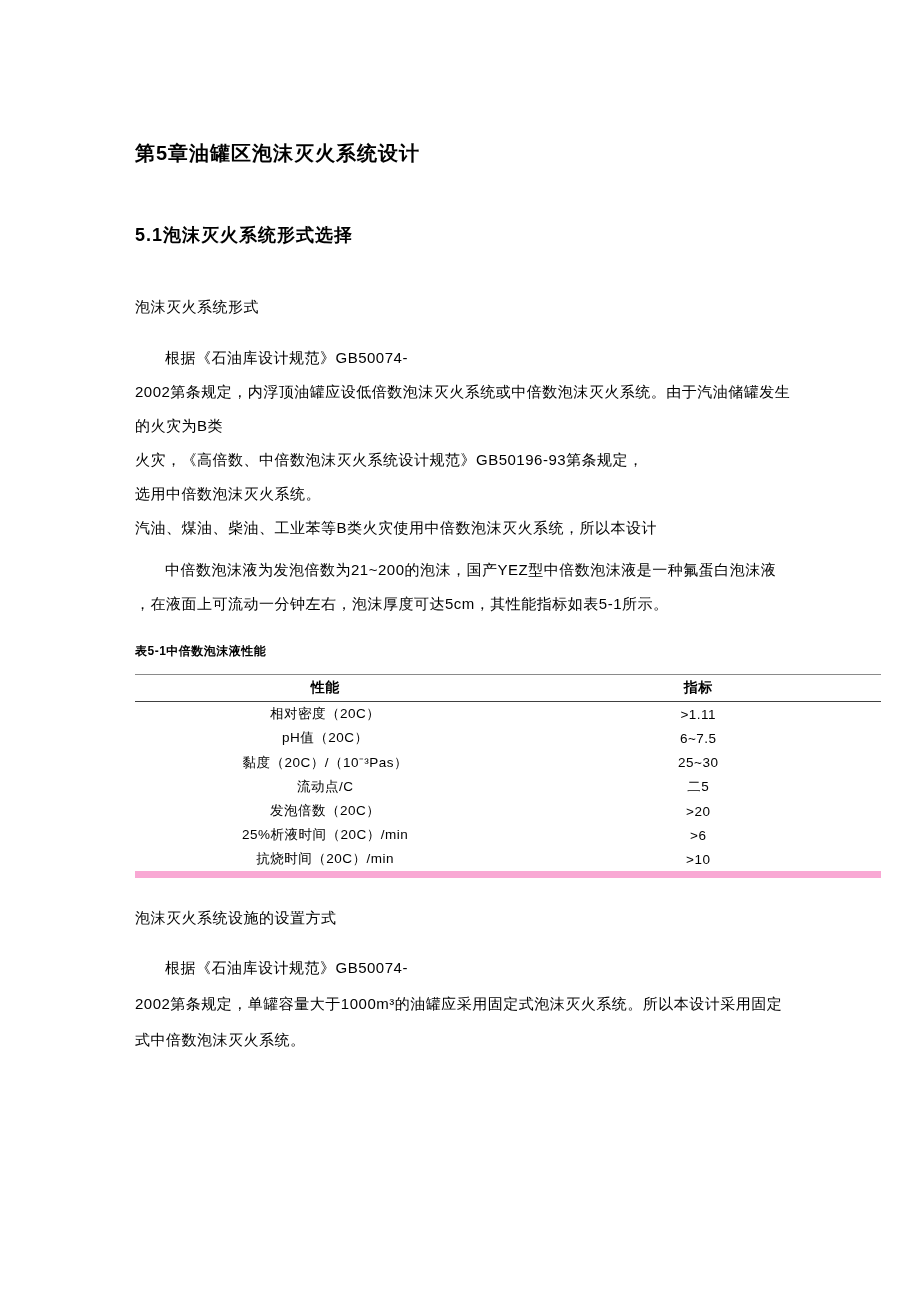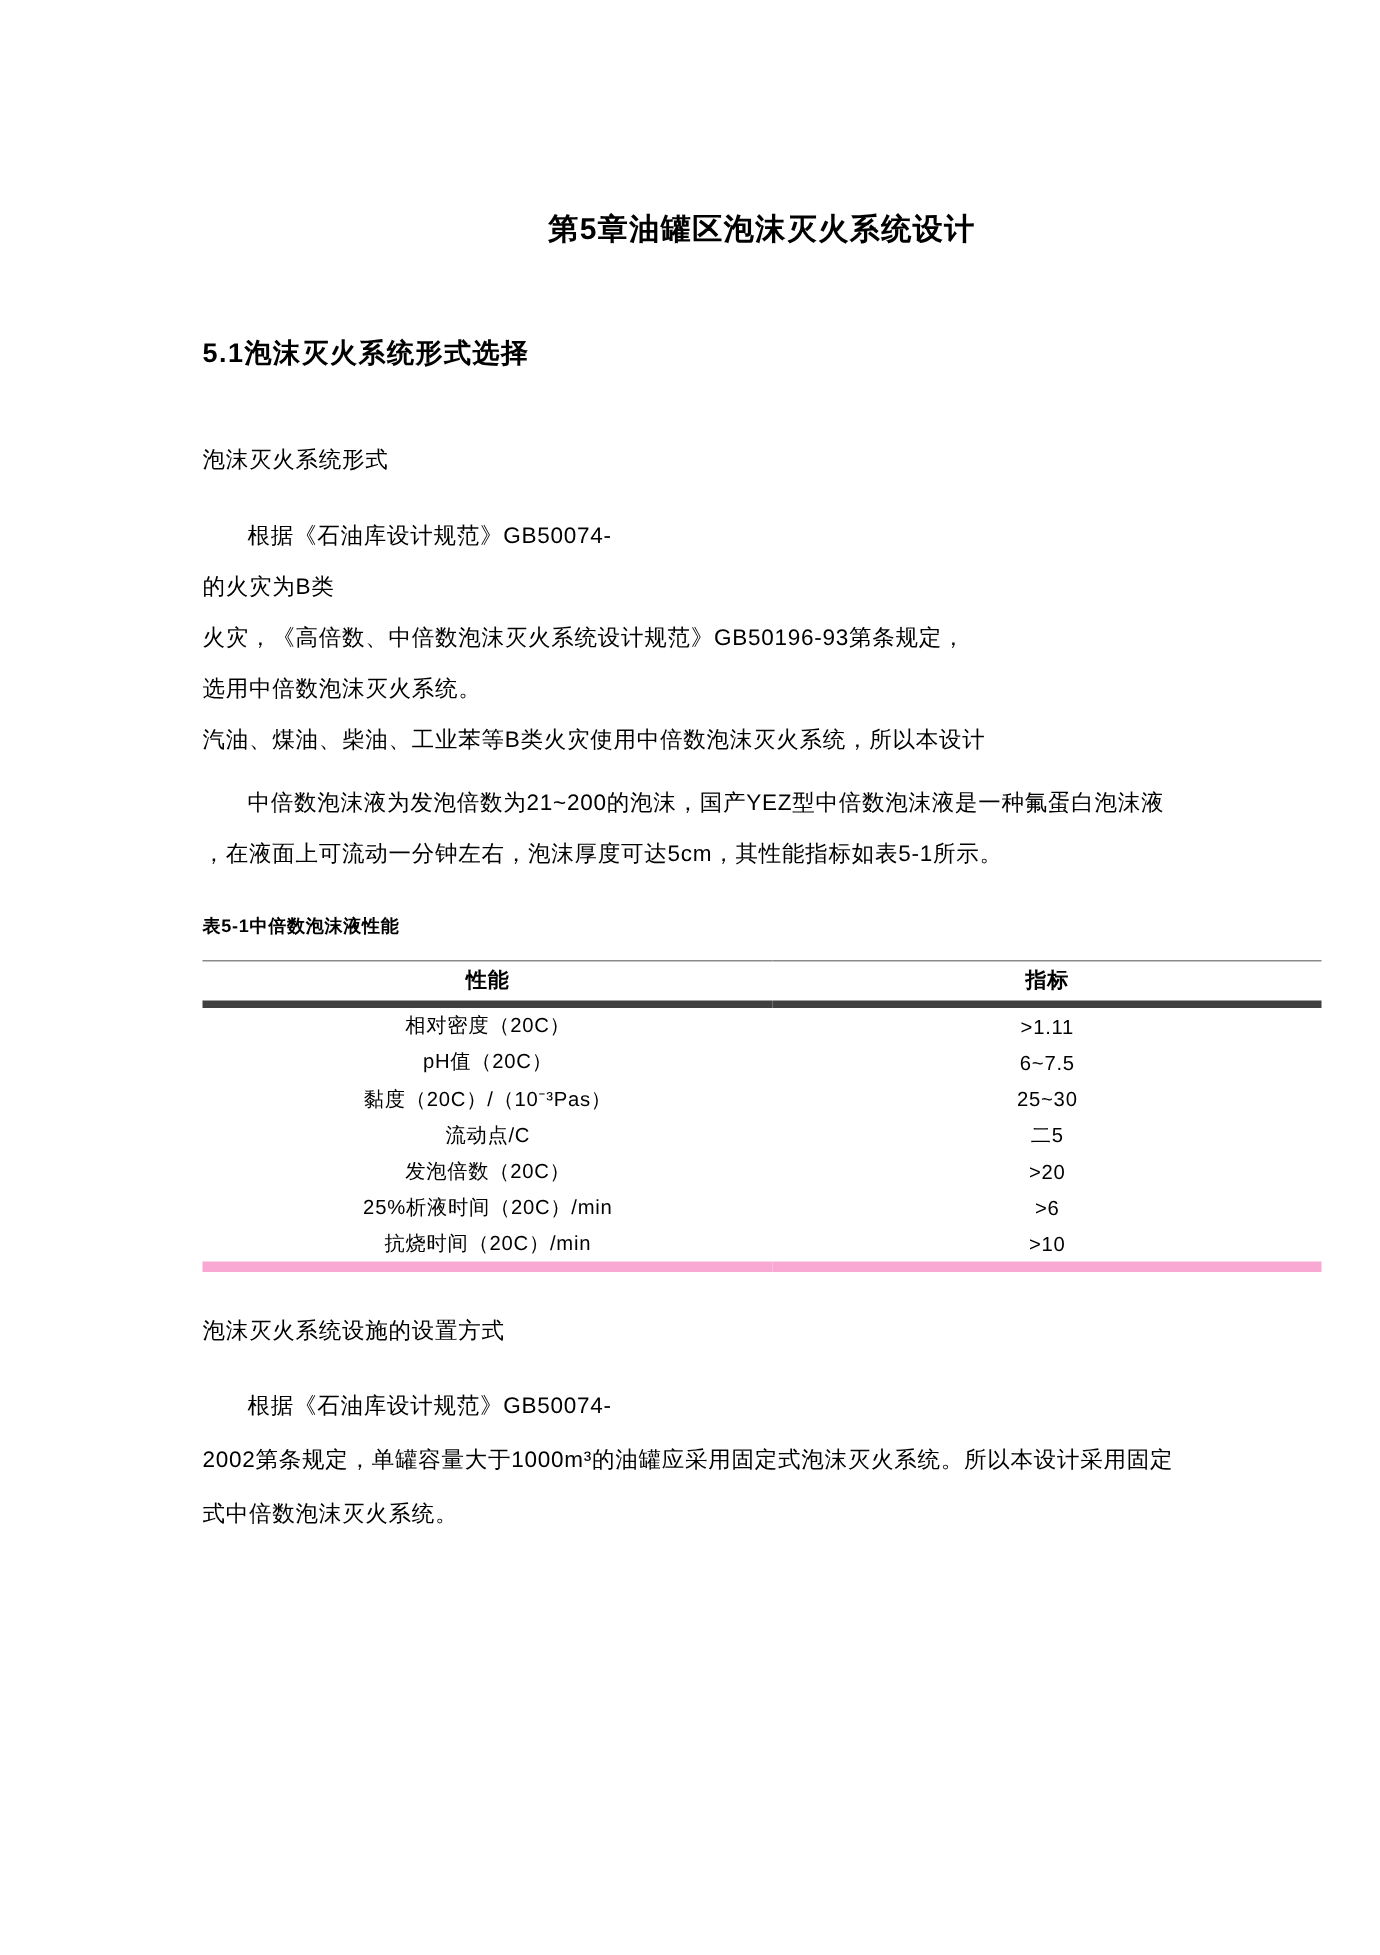--- a/index.html
+++ b/index.html
@@ -13,21 +13,20 @@
     background: #ffffff;
     color: #000000;
     font-family: "Liberation Sans", sans-serif;
     box-sizing: border-box;
     padding: 142px 39px 0 135px;
     overflow: hidden;
     margin: 0 auto;
   }
   .chapter-title {
     margin: 0;
-    text-align: center;
     font-size: 20px;
     font-weight: bold;
     letter-spacing: 1px;
     line-height: 23px;
   }
   .section-heading {
     margin: 58px 0 0 0;
     font-size: 18px;
     font-weight: bold;
     letter-spacing: 1px;
@@ -72,39 +71,40 @@
     letter-spacing: 0.5px;
     font-weight: normal;
   }
   table.perf th {
     font-weight: bold;
     font-size: 14px;
     padding: 4px 0;
   }
   table.perf thead tr {
     border-top: 1px solid #8a8a8a;
-    border-bottom: 5px solid #404040;
+    border-bottom: 1px solid #404040;
   }
   table.perf tbody tr:last-child {
     border-bottom: 7px solid #f9a8d4;
   }
 </style>
 </head>
 <body>
 
 <div class="page">
 
   <h1 class="chapter-title">第5章油罐区泡沫灭火系统设计</h1>
 
   <h2 class="section-heading">5.1泡沫灭火系统形式选择</h2>
 
   <p class="sub-label">泡沫灭火系统形式</p>
 
   <div class="para">
     <div class="line indent">根据《石油库设计规范》GB50074-</div>
+    <div class="line">2002第条规定，内浮顶油罐应设低倍数泡沫灭火系统或中倍数泡沫灭火系统。由于汽油储罐发生</div>
     <div class="line">的火灾为B类</div>
     <div class="line">火灾，《高倍数、中倍数泡沫灭火系统设计规范》GB50196-93第条规定，</div>
     <div class="line">选用中倍数泡沫灭火系统。</div>
     <div class="line">汽油、煤油、柴油、工业苯等B类火灾使用中倍数泡沫灭火系统，所以本设计</div>
   </div>
 
   <div class="para para-tight">
     <div class="line indent">中倍数泡沫液为发泡倍数为21~200的泡沫，国产YEZ型中倍数泡沫液是一种氟蛋白泡沫液</div>
     <div class="line">，在液面上可流动一分钟左右，泡沫厚度可达5cm，其性能指标如表5-1所示。</div>
   </div>

